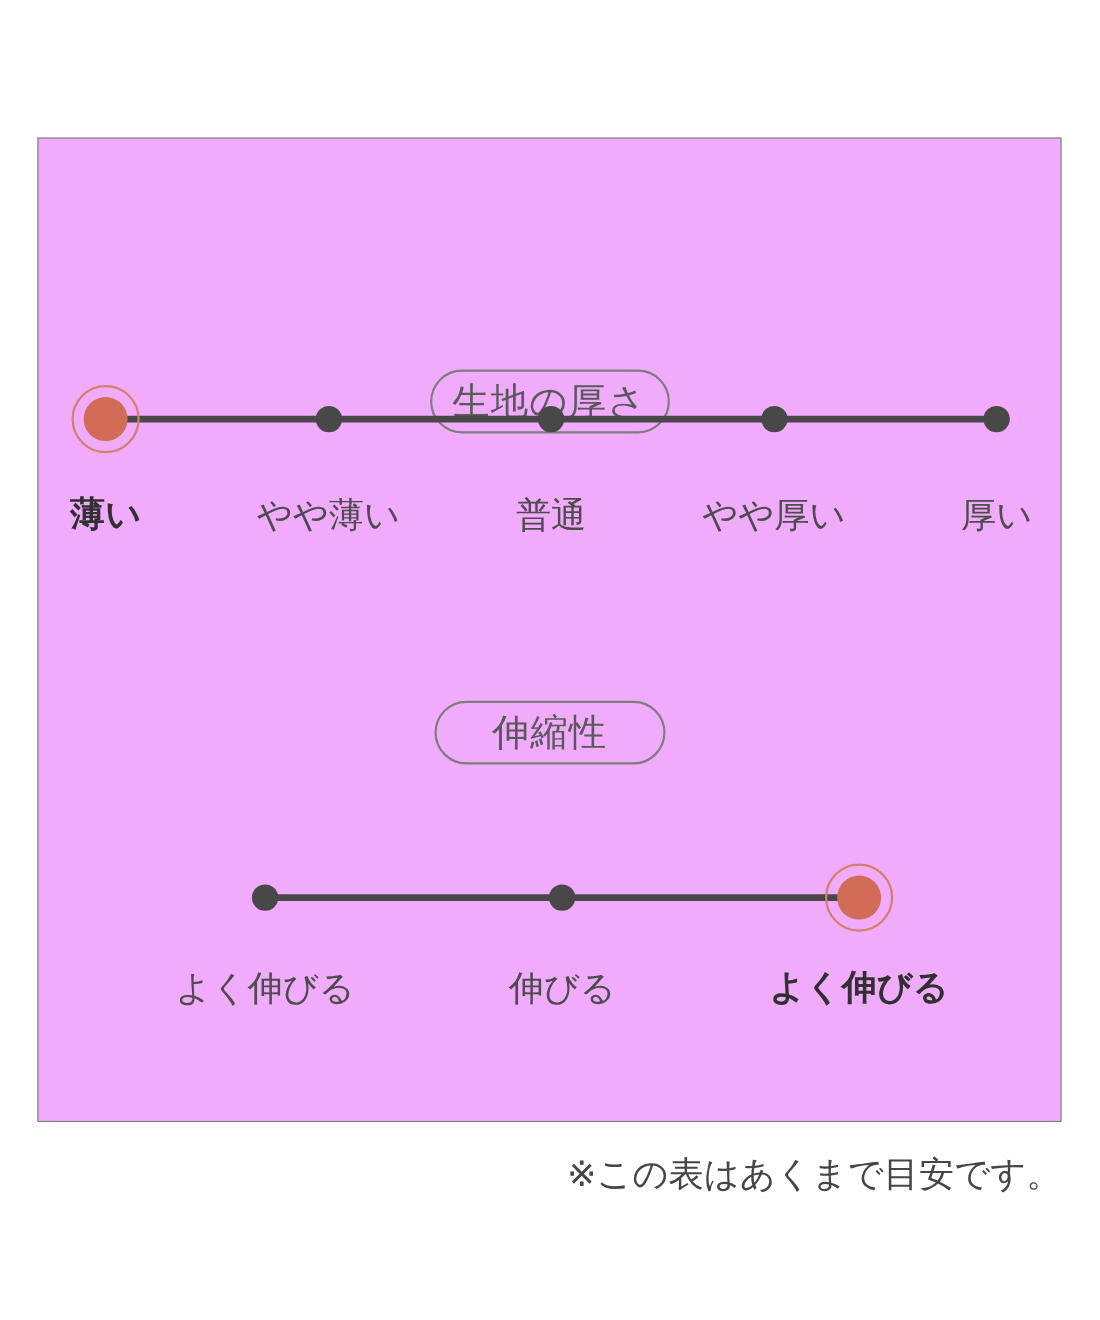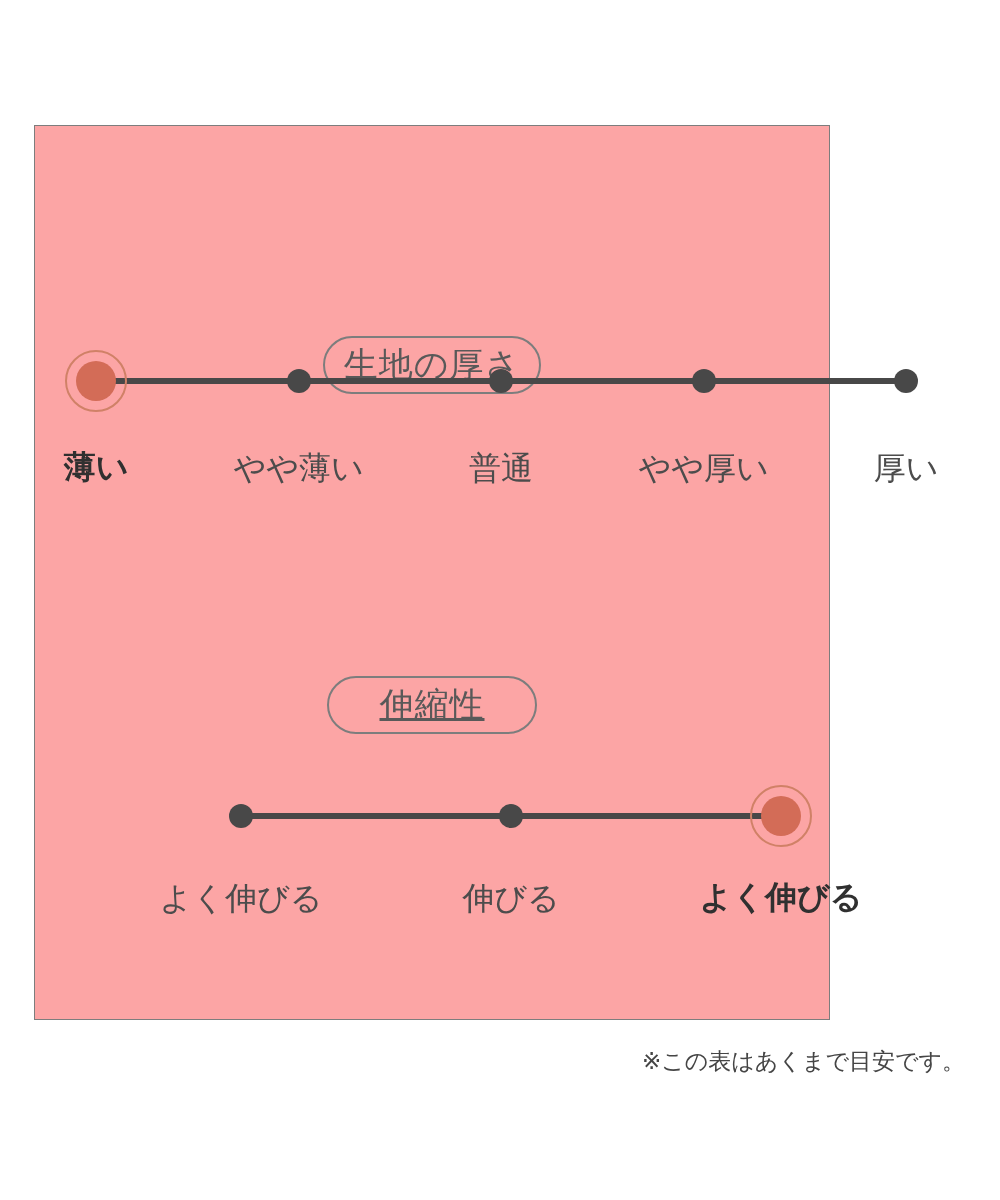--- a/index.html
+++ b/index.html
@@ -2,22 +2,22 @@
 <html><head>
 <meta charset="utf-8">
 <style>
   html,body { margin:0; padding:0; background:#ffffff; }
   .canvas {
     position:relative; width:1000px; height:1200px;
     background:#ffffff; overflow:hidden;
     font-family:"DejaVu Sans","Liberation Sans",sans-serif;
   }
   .frame {
-    position:absolute; left:34px; top:125px; width:796px; height:895px;
-    border:1.5px solid #7d7d7d; background:#fca5a5; box-sizing:border-box;
+    position:absolute; left:34px; top:125px; width:931px; height:895px;
+    border:1.5px solid #7d7d7d; background:#f0abfc; box-sizing:border-box;
   }
   .pill {
     position:absolute; left:50%; transform:translateX(-50%);
     height:58px; box-sizing:border-box;
     border:2px solid #7d7d7d; border-radius:30px;
     display:flex; align-items:center; justify-content:center;
     font-size:34px; color:#595959; letter-spacing:1px; white-space:nowrap;
   }
   .pill-thickness { top:210px; width:218px; }
   .pill-stretch   { top:648px; width:210px; }
@@ -31,21 +31,21 @@
     position:absolute; width:58px; height:58px; border-radius:50%;
     border:2px solid #d08167; background:transparent; box-sizing:content-box;
   }
   .scale-label {
     position:absolute; width:220px; text-align:center;
     font-size:32px; color:#4c4c4c; white-space:nowrap;
   }
   .scale-label.selected { font-weight:700; color:#303030; font-size:32px; }
   .note {
     position:absolute; right:35px; top:1046px;
-    font-size:23px; color:#454545; font-weight:500; white-space:nowrap;
+    font-size:32px; color:#454545; font-weight:500; white-space:nowrap;
   }
 </style>
 </head>
 <body>
 
 <div class="canvas">
 
   <div class="frame">
 
     <div class="pill pill-thickness">
@@ -59,21 +59,21 @@
     <span class="dot" style="left:454px; top:243px;"></span>
     <span class="dot" style="left:656.5px; top:243px;"></span>
     <span class="dot" style="left:859px; top:243px;"></span>
 
     <span class="scale-label selected" style="left:-49px; top:320px;">薄い</span>
     <span class="scale-label" style="left:153.5px; top:321px;">やや薄い</span>
     <span class="scale-label" style="left:356px; top:321px;">普通</span>
     <span class="scale-label" style="left:558.5px; top:321px;">やや厚い</span>
     <span class="scale-label" style="left:761px; top:321px;">厚い</span>
 
-    <div class="pill pill-stretch" style="top:550px;text-decoration:underline;">
+    <div class="pill pill-stretch" style="top:511px;">
       <span>伸縮性</span>
     </div>
 
     <div class="track" style="left:206px; top:687px; width:540px;"></div>
     <span class="dot" style="left:194px; top:678px;"></span>
     <span class="dot" style="left:464px; top:678px;"></span>
     <span class="ring" style="left:715px; top:659px;"></span>
     <span class="dot selected" style="left:726px; top:670px;"></span>
 
     <span class="scale-label" style="left:96px; top:751px;">よく伸びる</span>

